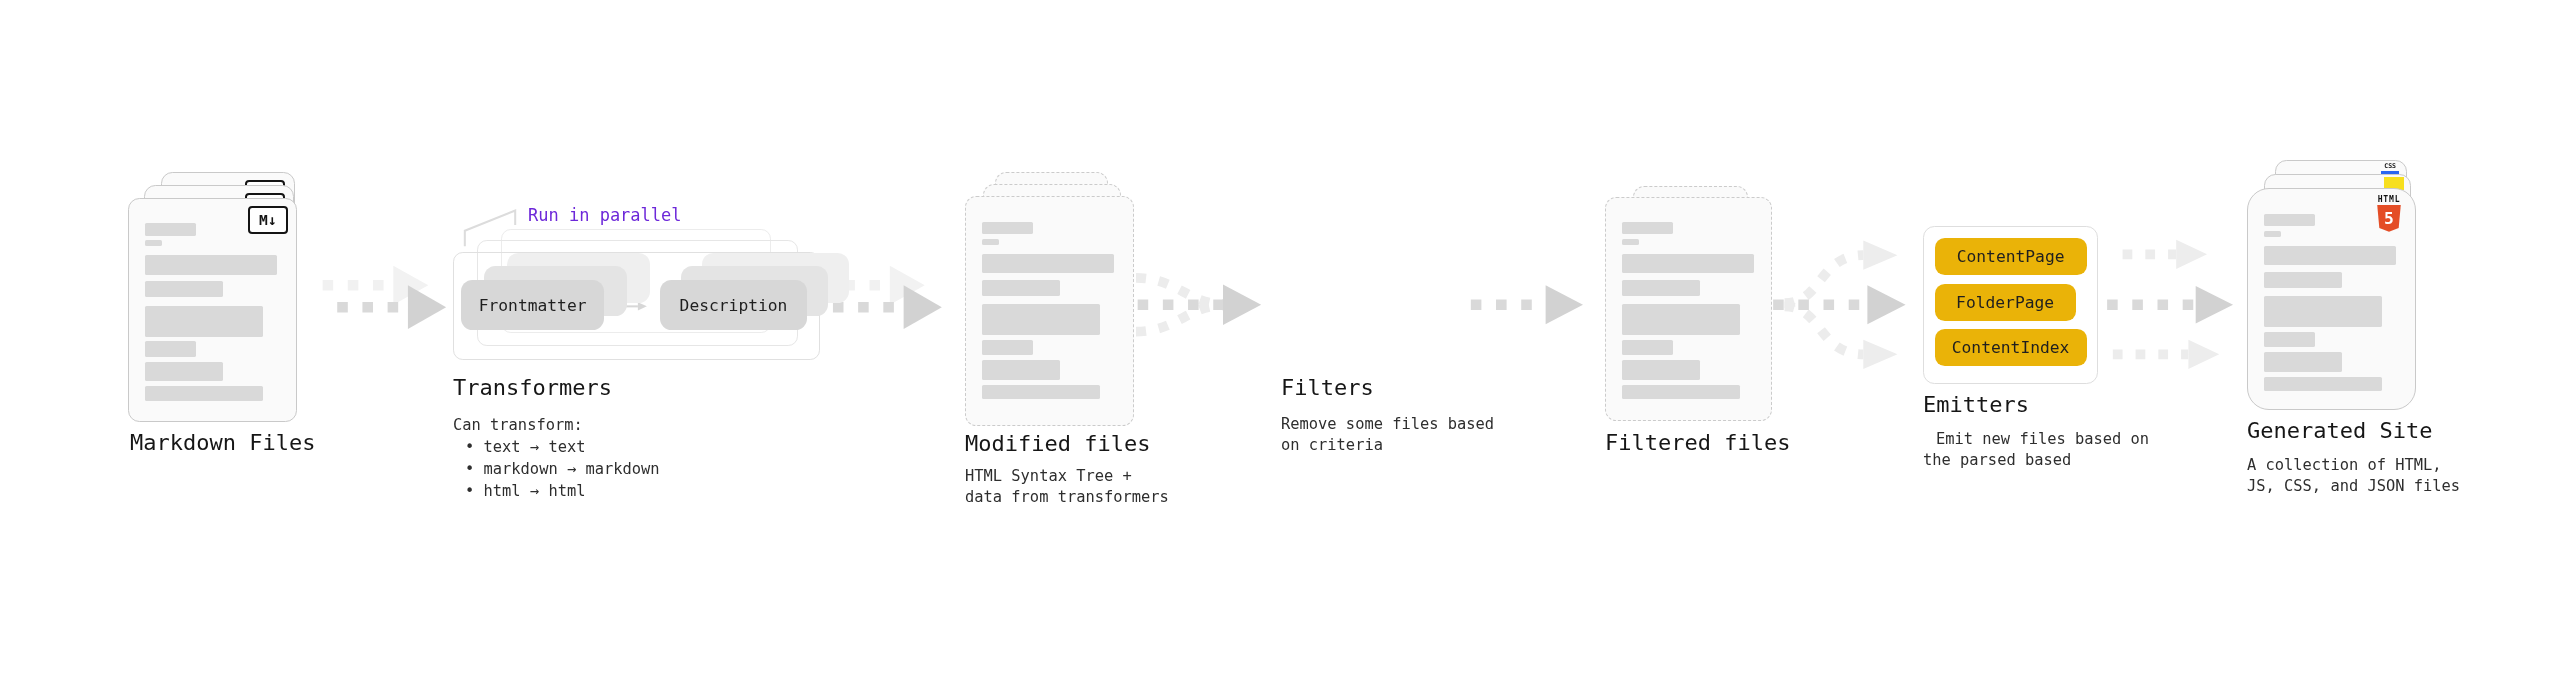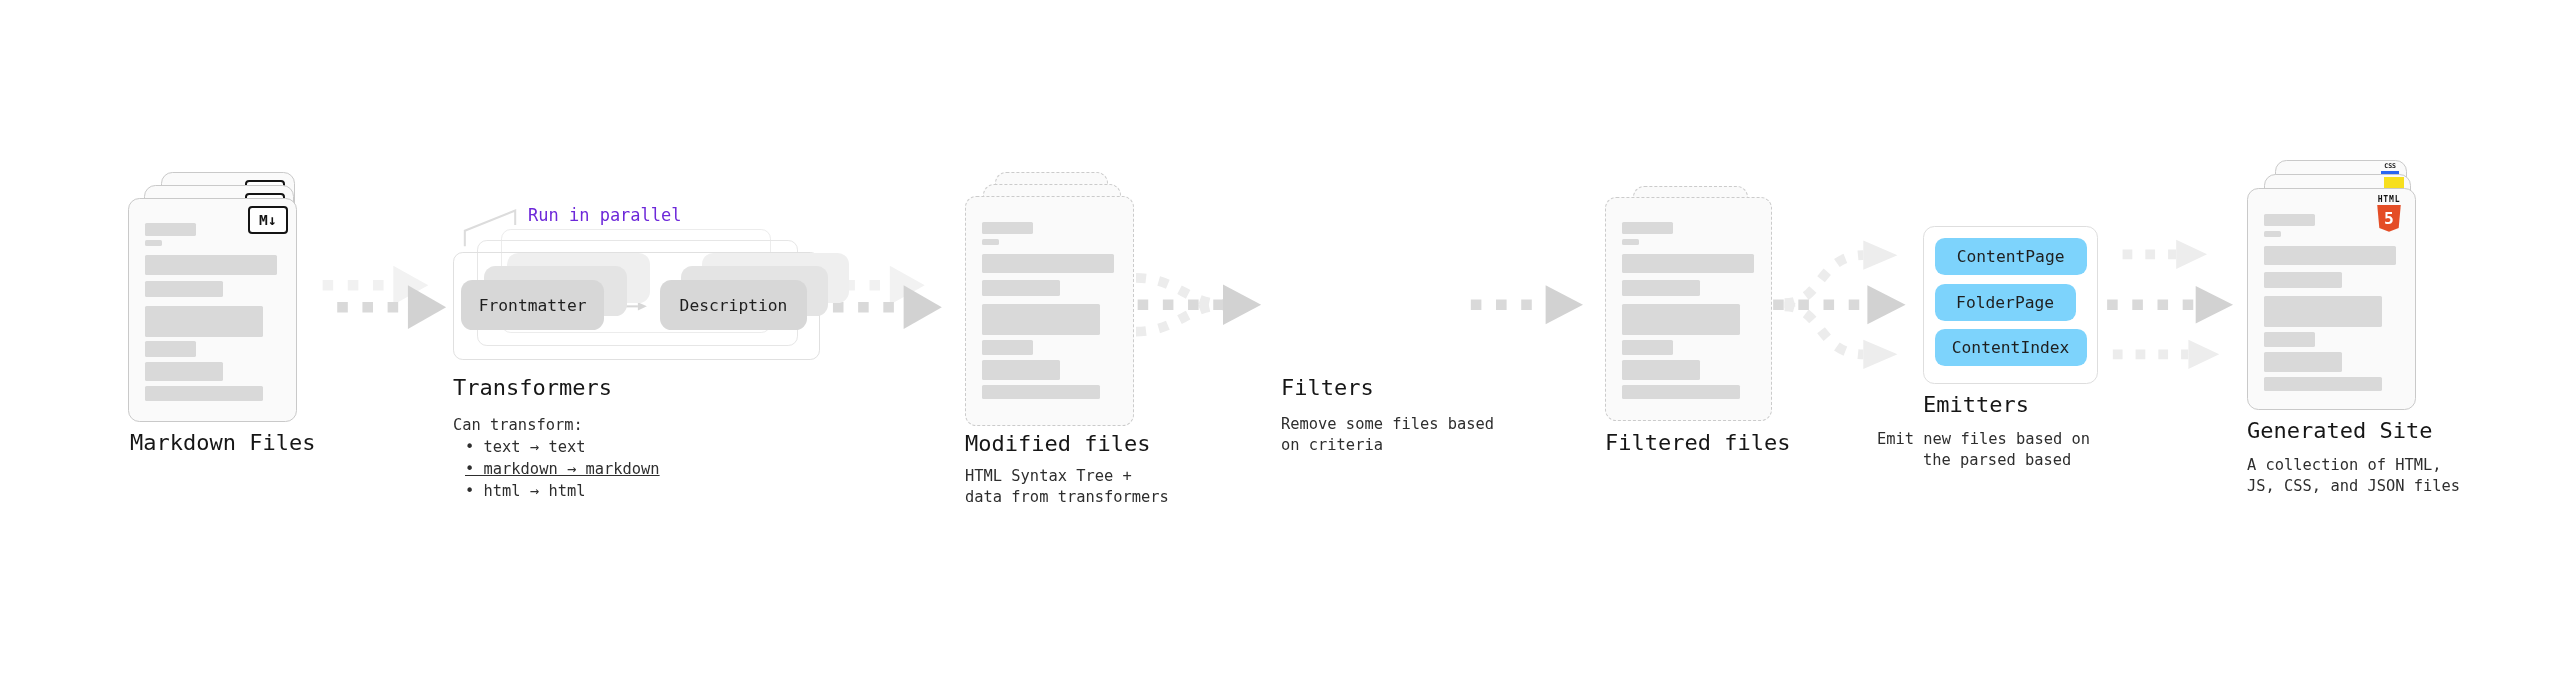--- a/index.html
+++ b/index.html
@@ -61,21 +61,21 @@
   .tbox.m0{background:#d7d7d7;}
   .fm2{left:54px;top:24.4px;width:143px;height:50px;}
   .ds2{left:249px;top:24.4px;width:147px;height:50px;}
   .fm1{left:31px;top:37px;width:143px;height:50px;}
   .ds1{left:228px;top:37px;width:147px;height:50px;}
   .fm0{left:8.1px;top:51px;width:143px;height:50px;}
   .ds0{left:207px;top:51px;width:147px;height:50px;}
 
   
   .holder{position:absolute;border:1.6px solid #dedede;border-radius:11.4px;background:#fff;}
-  .gbox{position:absolute;background:#7dd3fc;border-radius:10.6px;display:flex;align-items:center;
+  .gbox{position:absolute;background:#eab308;border-radius:10.6px;display:flex;align-items:center;
     justify-content:center;font-size:16.3px;color:#1f1f1f;}
 
   
   .title{position:absolute;font-size:22px;color:#161616;white-space:nowrap;}
   .desc{position:absolute;font-size:15.4px;line-height:22px;color:#2e2e2e;white-space:nowrap;}
   .annotation{position:absolute;left:528px;top:205px;font-size:17px;color:#6d28d9;white-space:nowrap;}
 </style>
 </head>
 <body>
 
@@ -170,21 +170,21 @@
     <div class="tbox e2 fm2"></div>
     <div class="tbox e2 ds2"></div>
     <div class="tbox e1 fm1"></div>
     <div class="tbox e1 ds1"></div>
     <div class="tbox m0 fm0">Frontmatter</div>
     <div class="tbox m0 ds0">Description</div>
   </div>
   <div class="title" style="left:453px;top:375px;">Transformers</div>
   <div class="desc" style="left:453px;top:414px;">Can transform:</div>
   <div class="desc" style="left:465px;top:436px;">• text → text</div>
-  <div class="desc" style="left:465px;top:458px;text-decoration:underline;">• markdown → markdown</div>
+  <div class="desc" style="left:465px;top:458px;">• markdown → markdown</div>
   <div class="desc" style="left:465px;top:480px;">• html → html</div>
 
   <div class="doc dashed" style="left:965px;top:172px;width:171px;height:256px;">
     <div class="sheet" style="left:30px;top:0;width:111px;height:73px;"></div>
     <div class="sheet" style="left:18px;top:12.2px;width:136px;height:73px;"></div>
     <div class="sheet" style="left:0;top:24.4px;width:167px;height:228px;">
       <div class="bars">
         <div class="bar b1"></div>
         <div class="bar b2"></div>
         <div class="bar b3"></div>
@@ -220,34 +220,34 @@
     </div>
   </div>
   <div class="title" style="left:1605px;top:430px;">Filtered files</div>
 
   <div class="holder" style="left:1923px;top:226px;width:173px;height:156px;">
     <div class="gbox" style="left:10.6px;top:11.4px;width:152px;height:37px;border-radius:9.8px;">ContentPage</div>
     <div class="gbox" style="left:10.6px;top:57px;width:141px;height:37px;border-radius:9.8px;">FolderPage</div>
     <div class="gbox" style="left:10.6px;top:102px;width:152px;height:37px;border-radius:9.8px;">ContentIndex</div>
   </div>
   <div class="title" style="left:1923px;top:392px;">Emitters</div>
-  <div class="desc" style="left:1877px;top:428px;">Emit new files based on</div>
+  <div class="desc" style="left:1936px;top:428px;">Emit new files based on</div>
   <div class="desc" style="left:1923px;top:449px;">the parsed based</div>
 
   <div class="doc solid" style="left:2247px;top:160px;width:195px;height:252px;">
     <div class="sheet" style="left:28.4px;top:0;width:130px;height:81px;">
       <div class="css-badge">
         <div class="css-word">CSS</div>
         <div class="css-bar"></div>
       </div>
     </div>
     <div class="sheet" style="left:17px;top:14px;width:145px;height:81px;">
       <div class="js-badge"></div>
     </div>
-    <div class="sheet" style="left:0;top:28.4px;width:167px;height:220px;">
+    <div class="sheet" style="left:0;top:28.4px;width:167px;height:220px;border-radius:22px;">
       <div class="html5-badge">
         <div class="html5-word">HTML</div>
         <div class="html5-shield">5</div>
       </div>
       <div class="bars">
         <div class="bar b1"></div>
         <div class="bar b2"></div>
         <div class="bar b3"></div>
         <div class="bar b4"></div>
         <div class="bar b5"></div>

